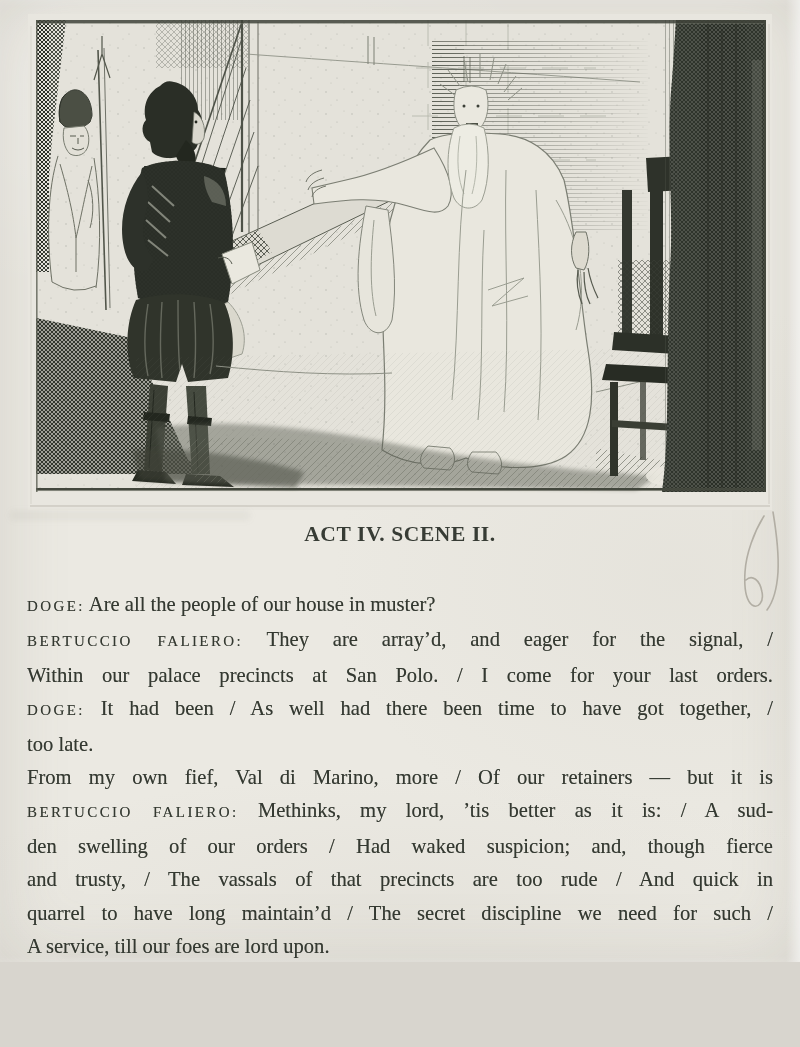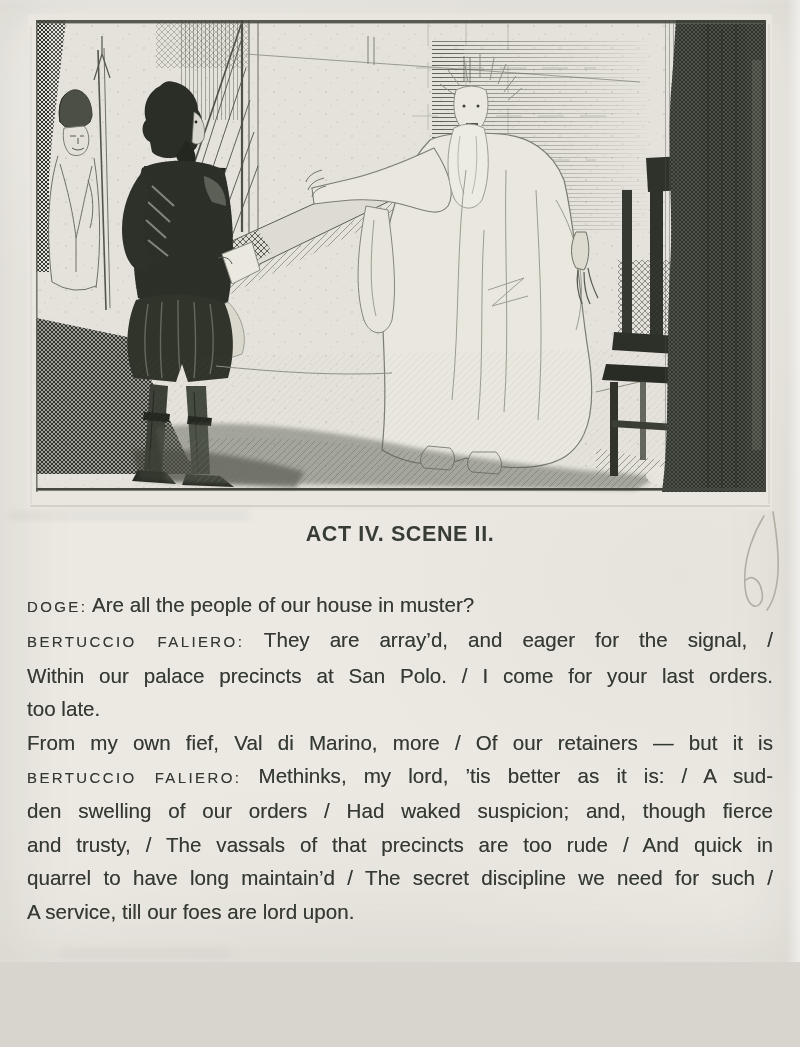--- a/index.html
+++ b/index.html
@@ -7,21 +7,21 @@
     position:relative;
     width:800px;height:962px;
     margin:0 auto;
     background:#ebe9e2;
     background-image:
       radial-gradient(ellipse 600px 300px at 20% 10%, rgba(255,255,255,.25), transparent 70%),
       radial-gradient(ellipse 500px 400px at 85% 60%, rgba(190,186,175,.12), transparent 70%),
       radial-gradient(ellipse 700px 200px at 50% 95%, rgba(180,176,165,.10), transparent 70%);
     box-shadow:inset 0 0 70px rgba(115,110,98,.18), inset -4px 0 10px rgba(255,255,255,.35);
     overflow:hidden;
-    font-family:Liberation Sans, sans-serif;
+    font-family:Liberation Serif, serif;
     color:#363b34;
   }
   .plate{position:absolute;left:28px;top:14px;width:744px;height:496px;}
   .plate svg{display:block;width:100%;height:100%;}
   .heading{
     position:absolute;left:0;right:0;top:522px;
     text-align:center;font-size:21.5px;font-weight:700;letter-spacing:.6px;
     color:#373c35;
   }
   .stage{
@@ -248,20 +248,21 @@
 
   <div class="smudge sm1"></div>
   <div class="smudge sm2"></div>
 
   <div class="heading">ACT IV. SCENE II.</div>
 
   <div class="dialogue">
       <div class="dline"><span class="speaker">DOGE:</span> Are all the people of our house in muster?</div>
       <div class="dline just"><span class="speaker">BERTUCCIO FALIERO:</span> They are array’d, and eager for the signal, /</div>
       <div class="dline just">Within our palace precincts at San Polo. / I come for your last orders.</div>
+      <div class="dline just"><span class="speaker">DOGE:</span> It had been / As well had there been time to have got together, /</div>
       <div class="dline">too late.</div>
       <div class="dline just">From my own fief, Val di Marino, more / Of our retainers — but it is</div>
       <div class="dline just"><span class="speaker">BERTUCCIO FALIERO:</span> Methinks, my lord, ’tis better as it is: / A sud-</div>
       <div class="dline just">den swelling of our orders / Had waked suspicion; and, though fierce</div>
       <div class="dline just">and trusty, / The vassals of that precincts are too rude / And quick in</div>
       <div class="dline just">quarrel to have long maintain’d / The secret discipline we need for such /</div>
       <div class="dline">A service, till our foes are lord upon.</div>
     </div>
 
   <div class="pagenum">73</div>

